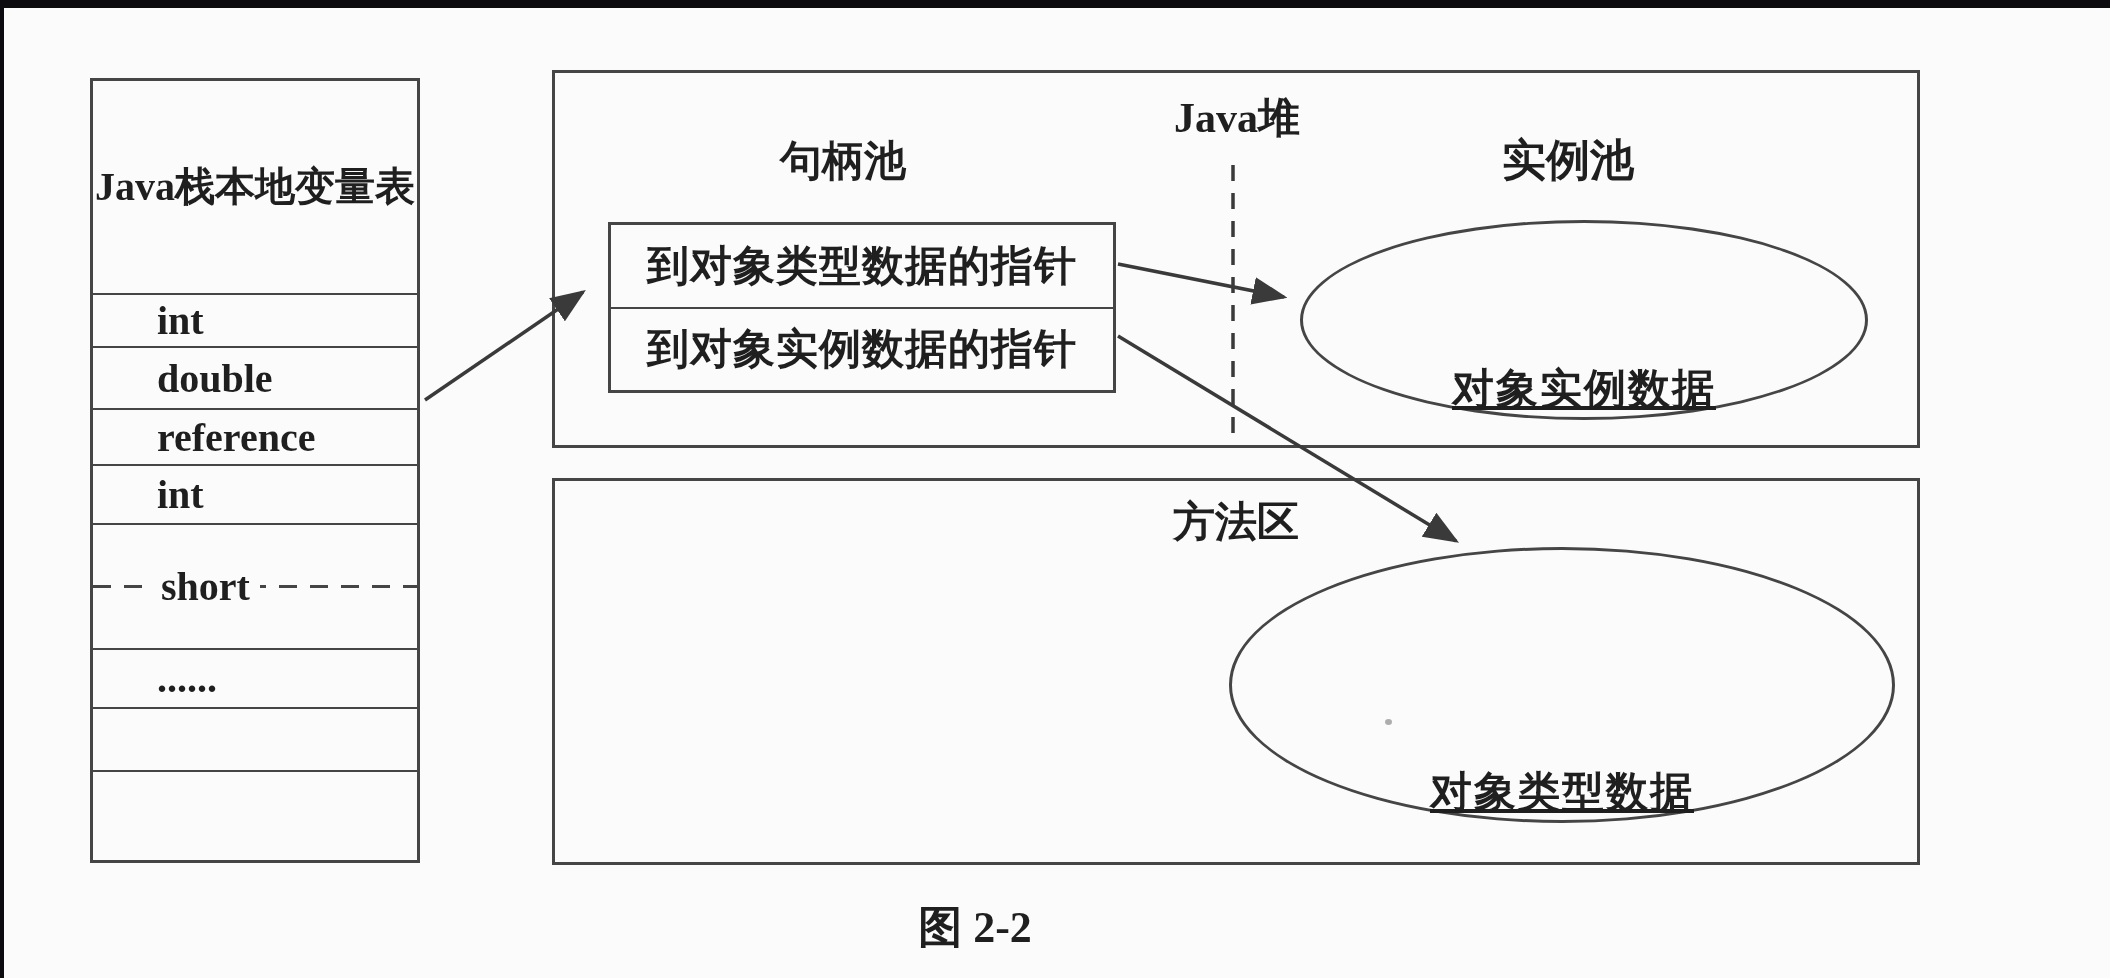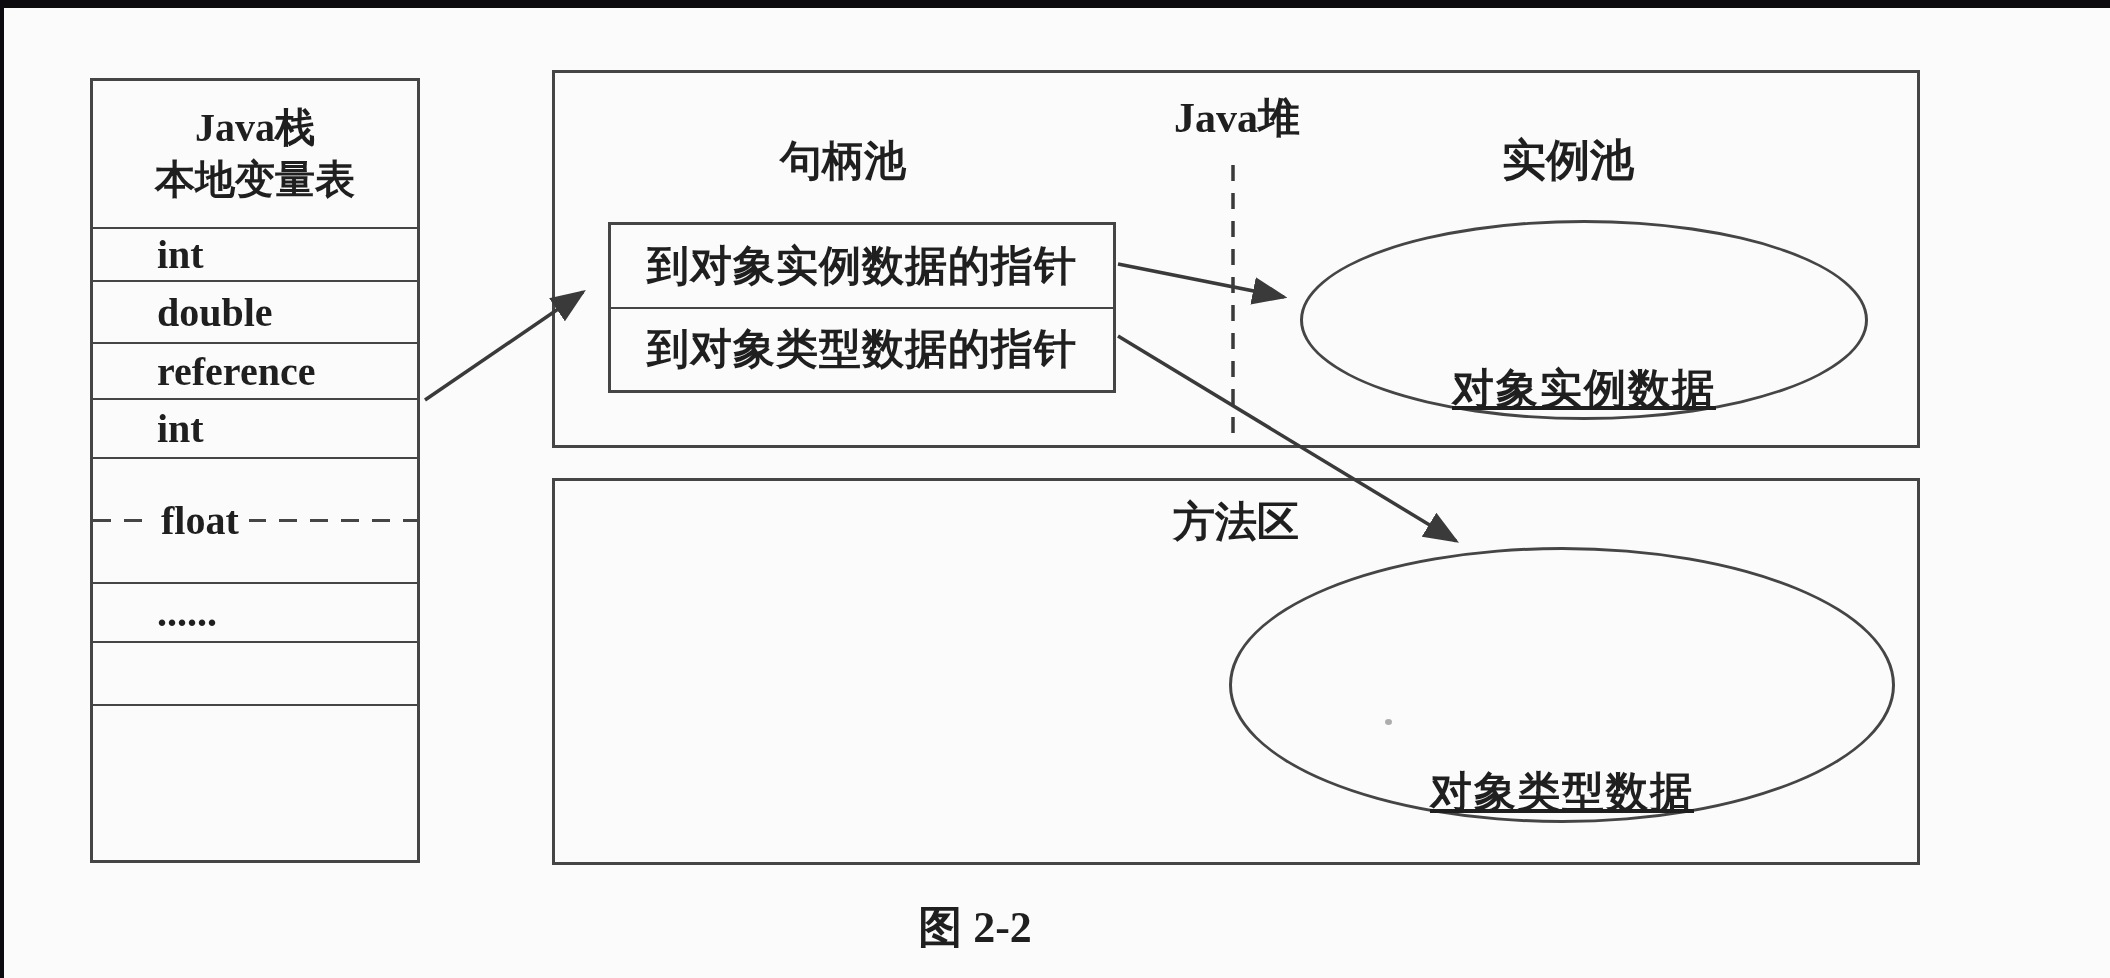--- a/index.html
+++ b/index.html
@@ -16,21 +16,21 @@
   }
   .edge-top{position:absolute;left:0;top:0;width:2110px;height:8px;background:var(--c-scan-edge);}
   .edge-left{position:absolute;left:0;top:0;width:4px;height:978px;background:var(--c-scan-edge);}
 
   
   .stack-table{
     position:absolute;left:90px;top:78px;width:330px;height:785px;
     border:3px solid var(--c-line);display:flex;flex-direction:column;
   }
   .stack-header{
-    height:146px;display:flex;flex-direction:column;justify-content:center;align-items:center;
+    height:212px;display:flex;flex-direction:row;justify-content:center;align-items:center;
     font-size:40px;font-weight:bold;line-height:1.3;text-align:left;
   }
   .slot{
     display:flex;align-items:center;padding-left:64px;
     border-top:2px solid var(--c-line);
     font-size:40px;font-weight:bold;text-align:right;
   }
   .double-slot{position:relative;}
   .dash-line{
     position:absolute;left:0;right:0;top:calc(50% - 2px);height:3px;
@@ -101,41 +101,41 @@
       <span class="slot-label">double</span>
     </div>
     <div class="slot" style="height:56px">
       <span class="slot-label">reference</span>
     </div>
     <div class="slot" style="height:59px">
       <span class="slot-label">int</span>
     </div>
     <div class="slot double-slot" style="height:125px">
       <div class="dash-line"></div>
-      <span class="slot-label">float</span>
+      <span class="slot-label">short</span>
     </div>
     <div class="slot" style="height:59px">
       <span class="slot-label">......</span>
     </div>
     <div class="slot" style="height:63px">
       <span class="slot-label"></span>
     </div>
     <div class="slot" style="flex:1">
       <span class="slot-label"></span>
     </div>
   </div>
 
   <div class="heap-box"></div>
   <div class="area-label heap-title">Java堆</div>
   <div class="area-label handle-pool-label">句柄池</div>
   <div class="area-label instance-pool-label">实例池</div>
 
   <div class="handle-table">
+    <div class="handle-row">到对象类型数据的指针</div>
     <div class="handle-row">到对象实例数据的指针</div>
-    <div class="handle-row">到对象类型数据的指针</div>
   </div>
 
   <div class="ellipse instance-ellipse">
     <span>对象实例数据</span>
   </div>
 
   <div class="method-box"></div>
   <div class="area-label method-title">方法区</div>
 
   <div class="ellipse type-ellipse">

